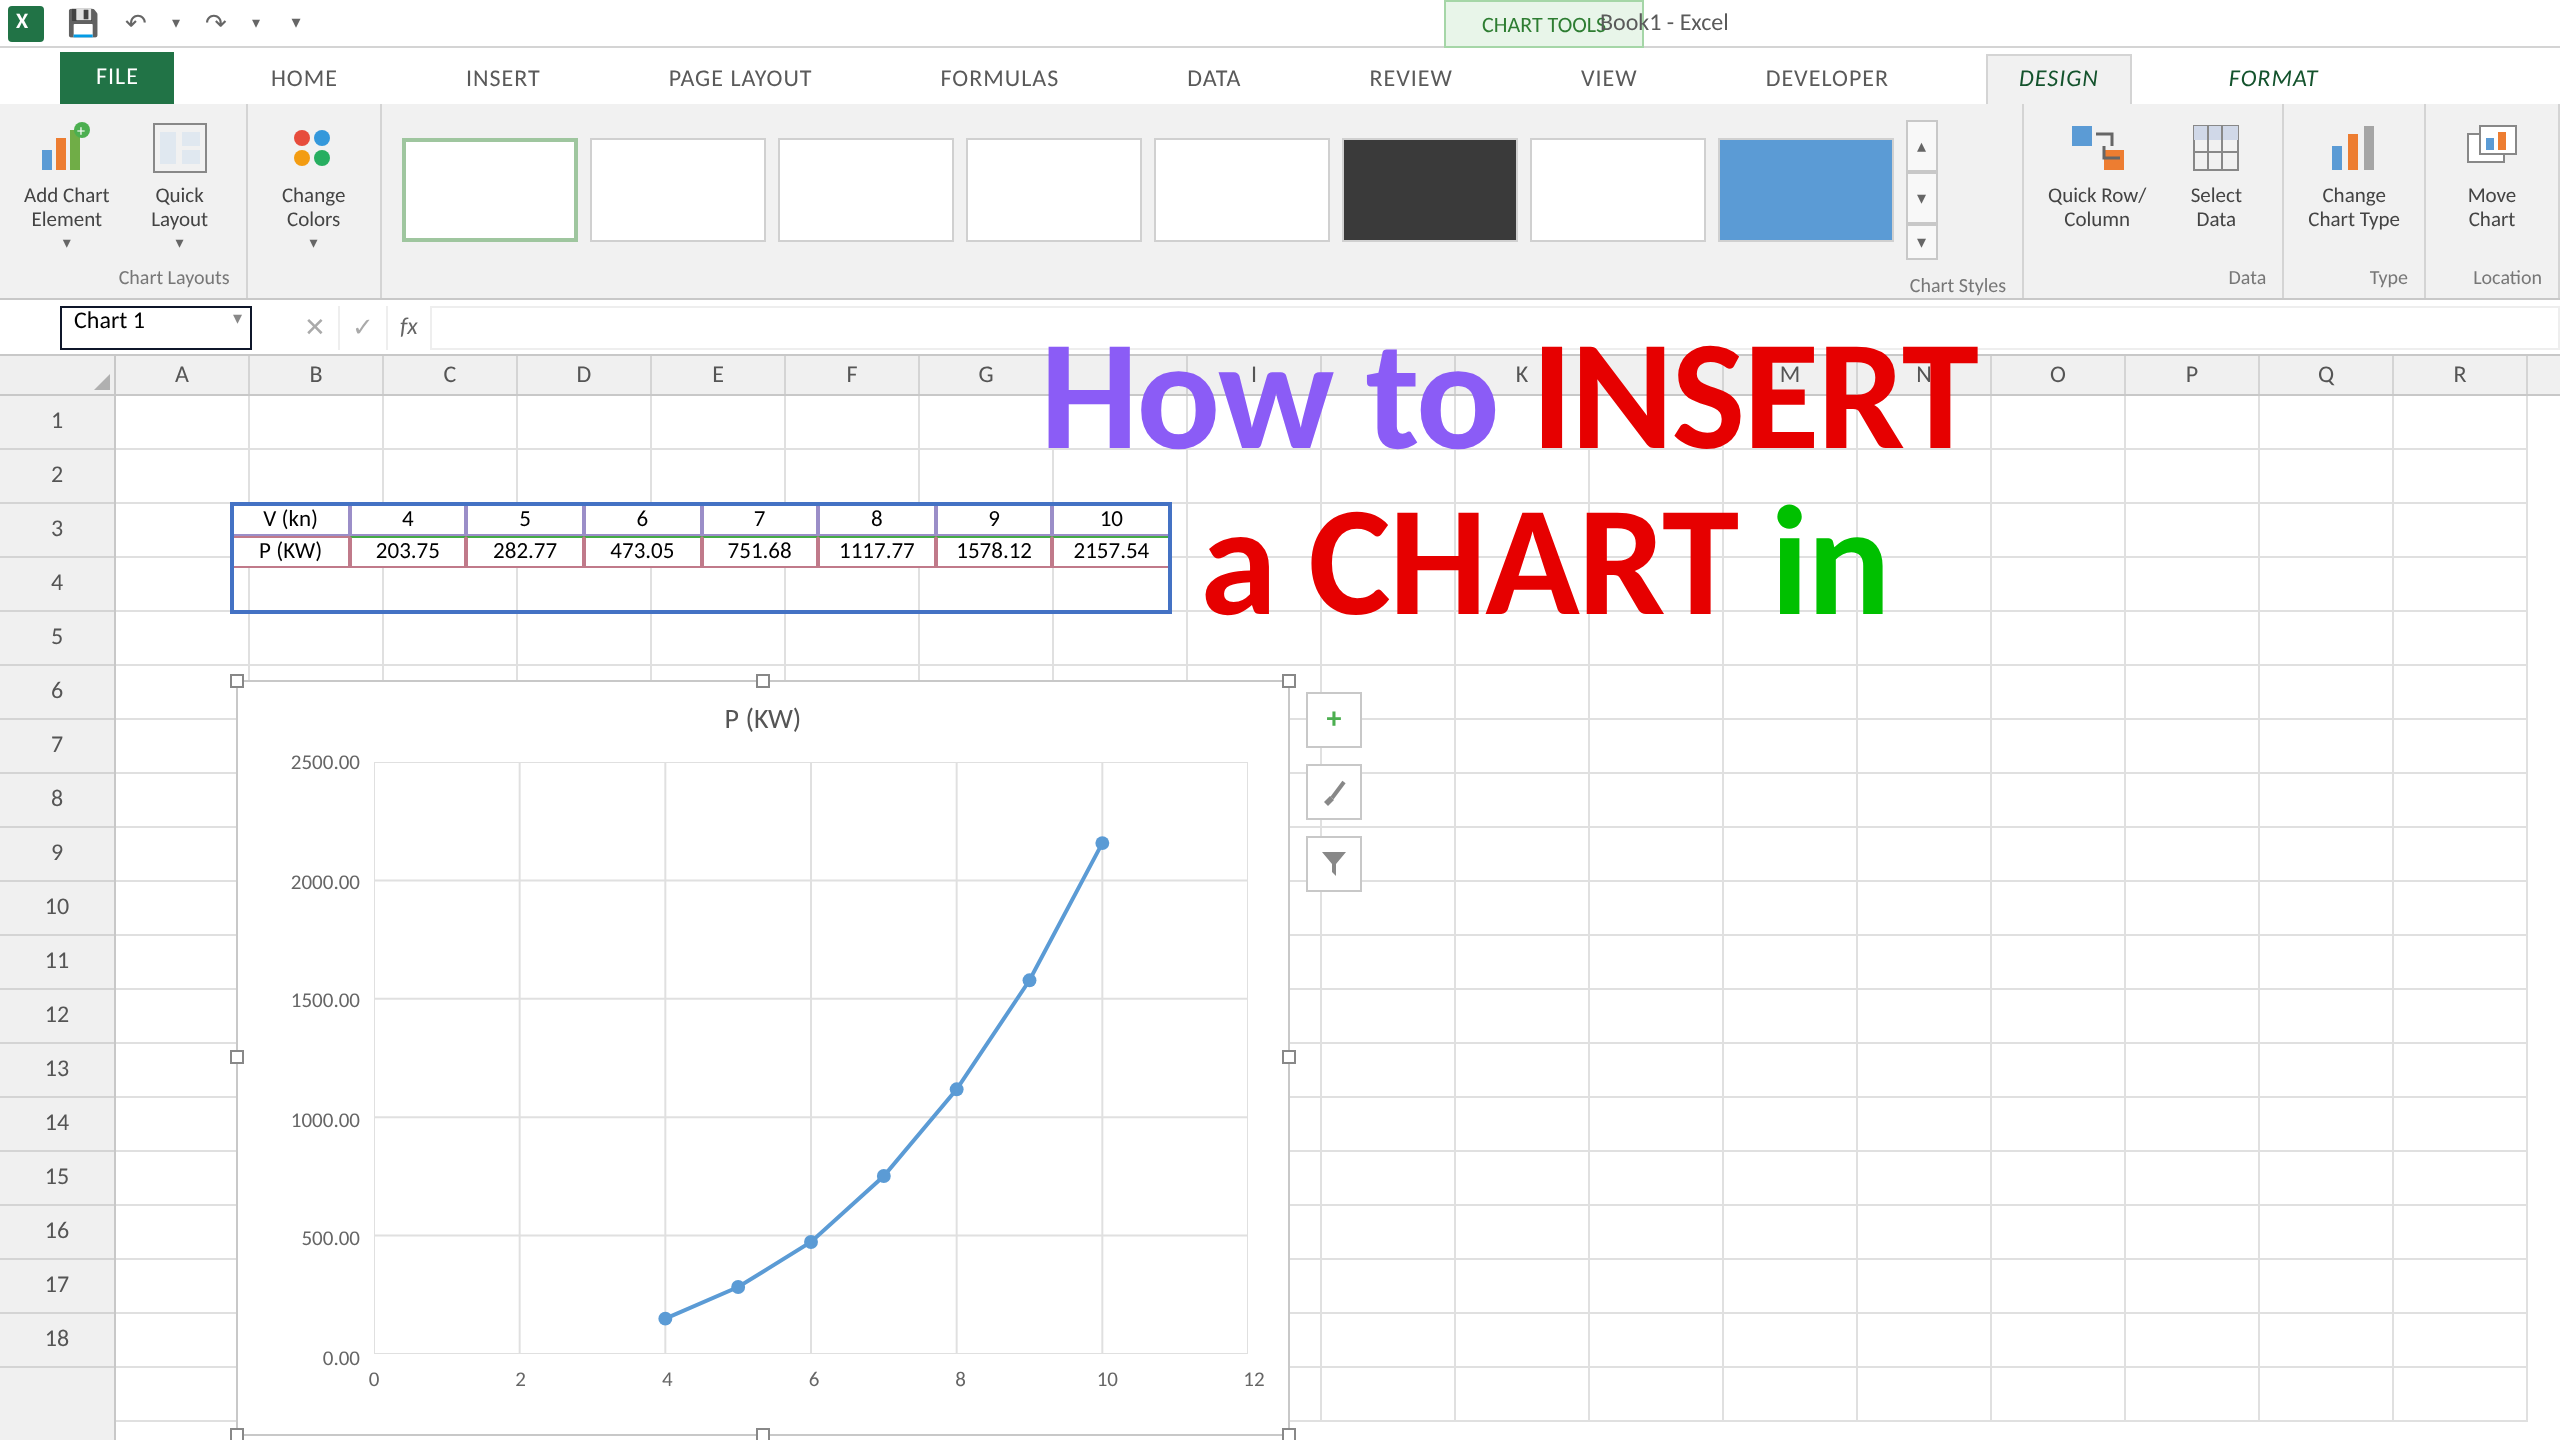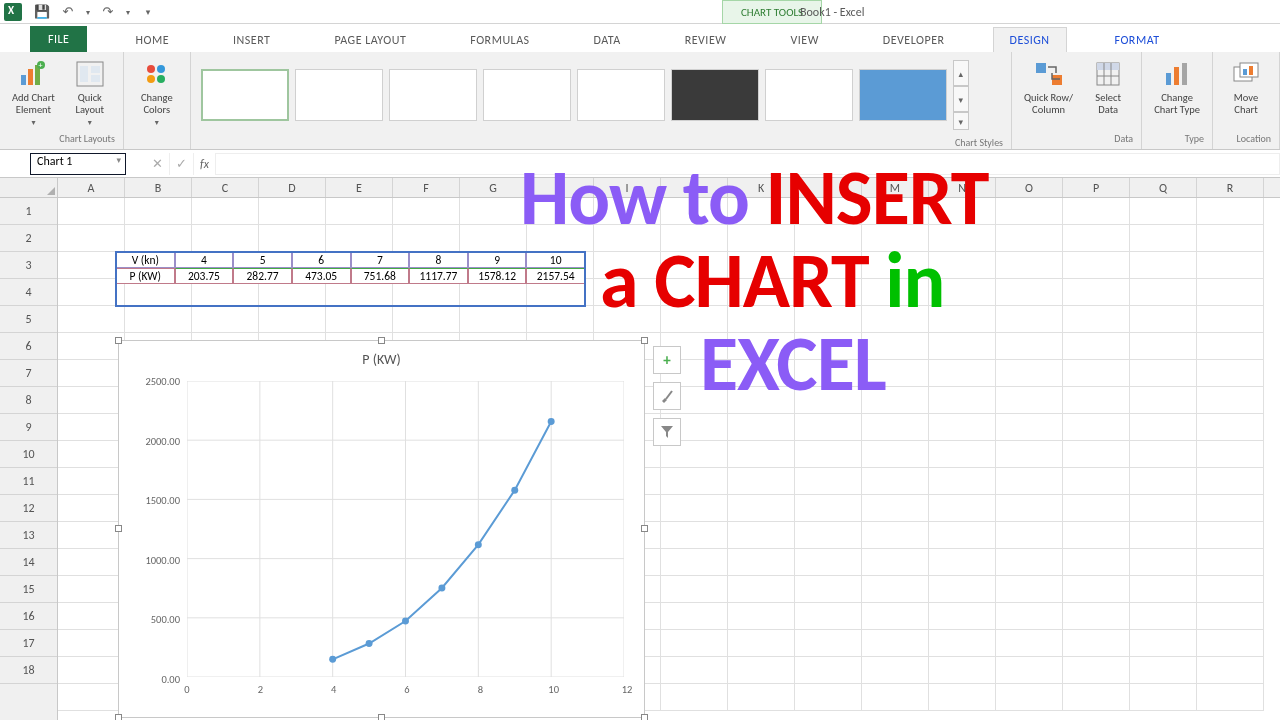--- a/index.html
+++ b/index.html
@@ -13,21 +13,21 @@
 .excel-icon::after{content:"X";color:#fff;font-size:11px;font-weight:bold;position:absolute;left:4px;top:1px;}
 .save-icon { color:#3b7bbf; }
 .tool-context { position:absolute; left:722px; top:0; height:24px; background:#e8f5e9; border:1px solid #a5d6a7; padding:0 18px; color:#2e7d32;font-size:11px; display:flex;align-items:center; font-weight:500;}
 .window-title { position:absolute; left:50%; transform:translateX(160px); font-size:12px; color:#5a5a5a; }
 
 
 .ribbon-tabs { height: 28px; display: flex; align-items: flex-end; padding-left:30px; background:#fff;gap:32px; }
 .tab { padding: 5px 16px; font-size: 12px; color:#5a5a5a; cursor:default; text-transform:uppercase; letter-spacing:0.5px;}
 .tab.file { background:#217346; color:#fff; padding:6px 18px;}
 .tab.active { background:#f1f1f1; color:#217346; border:1px solid #d4d4d4; border-bottom:none;}
-.tab.ctx { color:#1d4ed8; }
+.tab.ctx { color:#14532d;font-style:italic; }
 
 
 .ribbon { height: 98px; background:#f1f1f1; border-bottom:1px solid #c8c8c8; display:flex; }
 .rgroup { border-right:1px solid #d4d4d4; padding:4px 8px 2px; display:flex; flex-direction:column; justify-content:space-between; }
 .rgroup-label { text-align:right; font-size:10px; color:#777; padding:2px 0;}
 .rgroup-body { display:flex; gap:6px; align-items:flex-start; flex:1;}
 .rbtn { display:flex;flex-direction:column;align-items:center;justify-content:flex-start;padding:2px 4px;cursor:default;min-width:50px;}
 .rbtn .ricon { width:32px;height:32px;margin-bottom:2px;display:flex;align-items:center;justify-content:center;}
 .rbtn-label { font-size:10.5px;color:#444;text-align:center;line-height:1.15;}
 .dropdown-caret { font-size:8px;color:#666;margin-top:1px;}
@@ -808,14 +808,13 @@
             <path d="M1 1 L13 1 L8 7 L8 13 L6 11 L6 7 Z" fill="#888"></path>
           </svg>
       </div>
     </div>
   </div>
 </div>
 
 <div class="overlay1">
   <div><span class="sp-purple">How to </span><span class="sp-red">INSERT</span></div>
   <div style="margin-top:-12px;margin-left:80px"><span class="sp-red">a </span><span class="sp-red">CHART</span><span class="sp-green"> in</span></div>
-  <div style="margin-top:-12px;margin-left:180px"><span class="sp-purple">EXCEL</span></div>
 </div>
 
 </body></html>

